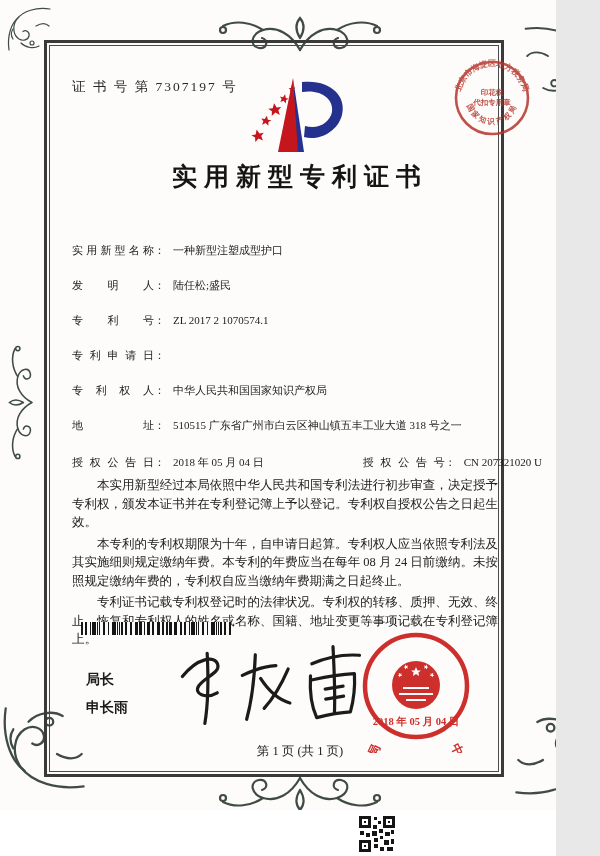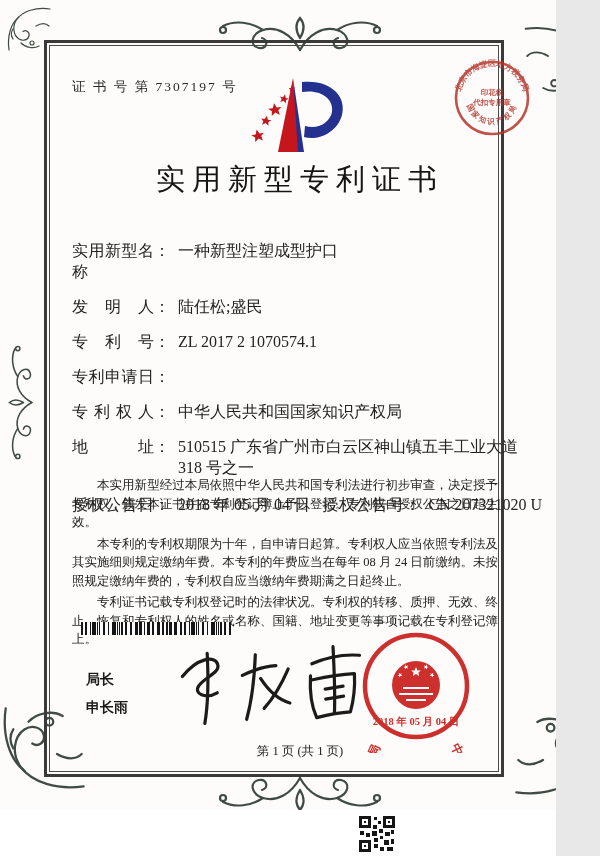--- a/index.html
+++ b/index.html
@@ -6,23 +6,23 @@
   .page{position:relative;width:556px;height:856px;background:#fdfcfa;overflow:hidden;
         font-family:"Liberation Serif","DejaVu Serif",serif;color:#242424;}
   .scan-strip{position:absolute;left:0;right:0;top:808px;bottom:0;background:#ffffff;}
   
   .frame{position:absolute;left:44px;top:40px;right:52px;bottom:79px;border:3px solid #3a3a3a;}
   .frame::after{content:"";position:absolute;inset:2px;border:1px solid #4a4a4a;}
   
   .cert-no{position:absolute;left:72px;top:78px;font-size:13.5px;letter-spacing:2px;color:#2a2a2a;}
   .logo{position:absolute;left:248px;top:74px;}
   .title{position:absolute;left:0;top:160px;width:600px;text-align:center;
-         font-size:29px;font-weight:400;letter-spacing:7px;color:#151515;}
-  
-  .fields{position:absolute;left:72px;top:240px;width:470px;font-size:16px;}
+         font-size:25px;font-weight:700;letter-spacing:7px;color:#151515;}
+  
+  .fields{position:absolute;left:72px;top:240px;width:470px;font-size:11px;}
   .frow{display:flex;align-items:baseline;line-height:21px;margin-bottom:14px;}
   .flabel{display:inline-block;width:82px;text-align:justify;text-align-last:justify;flex:0 0 82px;color:#222;}
   .fcolon{margin-right:8px;color:#222;}
   .fvalue{max-width:352px;color:#222;}
   .grant-row{display:flex;justify-content:space-between;align-items:flex-end;line-height:21px;margin-top:16px;}
   .gpair{display:flex;align-items:baseline;}
   
   .paras{position:absolute;left:72px;right:58px;top:476px;font-size:12.5px;line-height:18.5px;
          text-align:justify;color:#222;}
   .paras p{margin:0 0 3px 0;text-indent:2em;}

